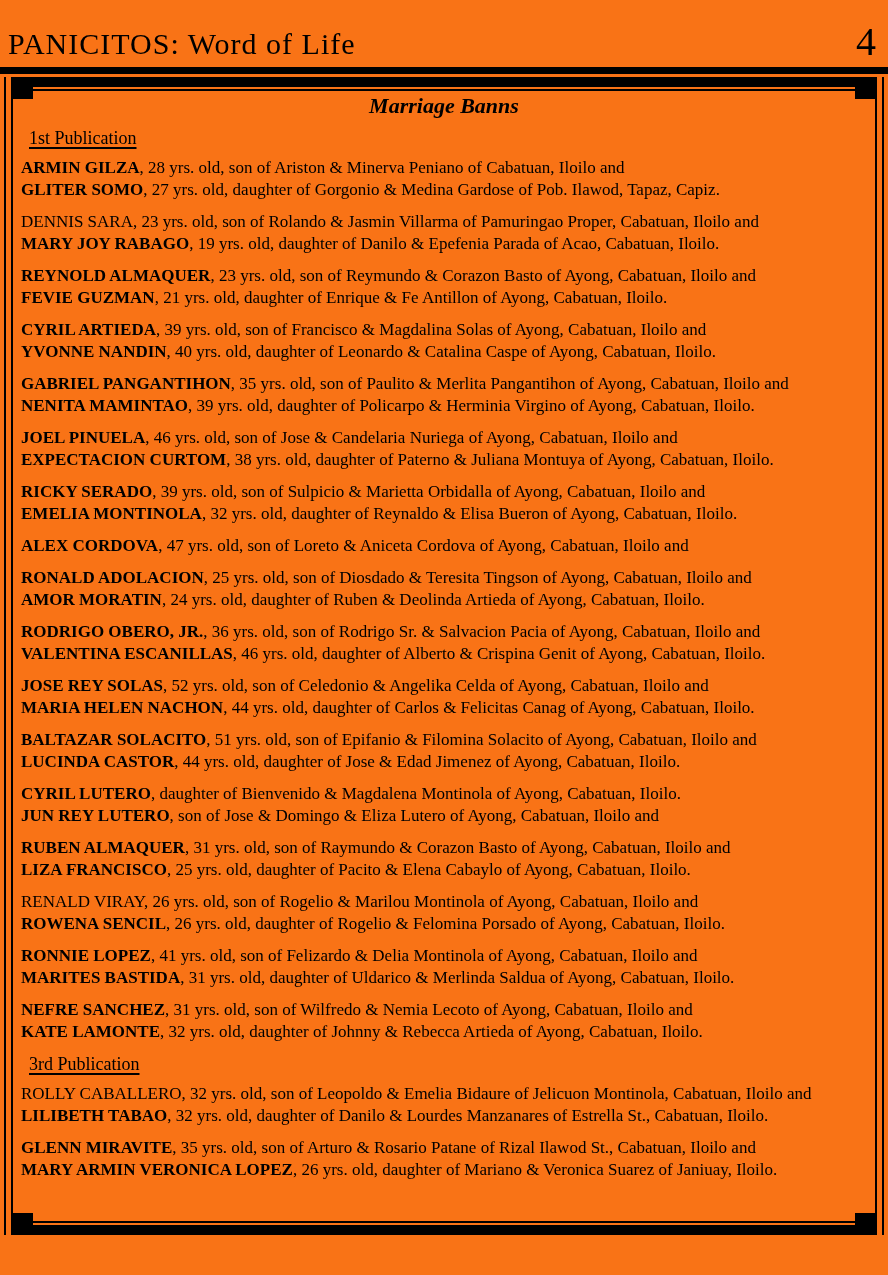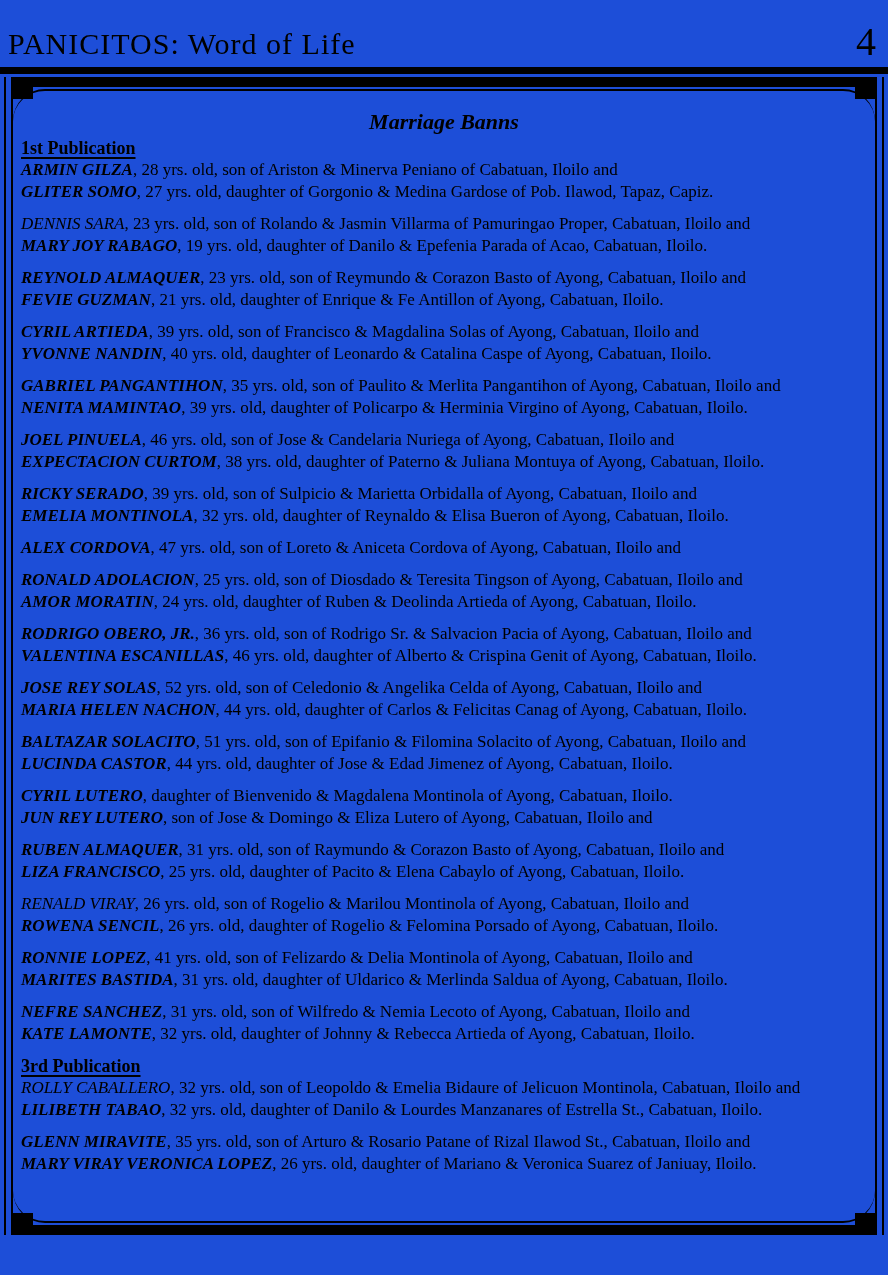--- a/index.html
+++ b/index.html
@@ -1,20 +1,20 @@
 <!DOCTYPE html>
 <html><head>
 <meta charset="utf-8">
 <style>
   html,body { margin:0; padding:0; background:#ffffff; }
   .page {
     position: relative;
     width: 888px;
     height: 1275px;
-    background: #1d4ed8;
+    background: #f97316;
     color: #000000;
     font-family: "Liberation Serif", serif;
     overflow: hidden;
   }
 
   
   .masthead {
     position: absolute;
     top: 26px; left: 8px; right: 6px;
     height: 42px;
@@ -51,23 +51,22 @@
     top: 0; bottom: 0; left: 5px; right: 5px;
     border: 2px solid #000;
     border-top-width: 10px;
     border-bottom-width: 10px;
   }
   .frame-content {
     position: absolute;
     top: 2px; bottom: 2px; left: 0; right: 0;
     border-top: 2px solid #000;
     border-bottom: 2px solid #000;
-    padding: 16px 8px 0 8px;
+    padding: 0 8px 0 8px;
     overflow: hidden;
-    border-radius: 32px;
   }
   .corner {
     position: absolute;
     width: 20px; height: 12px;
     background: #000;
     z-index: 2;
   }
   .corner.tl { top: 0; left: 0; }
   .corner.tr { top: 0; right: 0; }
   .corner.bl { bottom: 0; left: 0; }
@@ -77,40 +76,40 @@
   .doc-title {
     margin: 2px 0 2px;
     text-align: center;
     font-size: 22px;
     line-height: 26px;
     font-weight: bold;
     font-style: italic;
   }
   .pub-section { margin: 0; }
   .pub-heading {
-    margin: 0;
+    margin: 8px;
     font-size: 18px;
     line-height: 22px;
-    font-weight: bold;
+    font-weight: normal;
   }
   .pub-heading .heading-text {
     text-decoration: underline;
     text-decoration-thickness: 2px;
     text-underline-offset: 3px;
   }
   .entry {
     margin: 0 0 10px 0;
   }
   .line {
     display: block;
     font-size: 17px;
     line-height: 22px;
     white-space: nowrap;
   }
-  .name { font-weight: bold; font-style: italic; }
+  .name { font-weight: bold; }
   .name.regular { font-weight: normal; }
 </style>
 </head>
 <body>
 
 <div class="page">
 
   <div class="masthead">
     <span class="masthead-title">PANICITOS: Word of Life</span>
     <span class="page-number">4</span>
@@ -221,21 +220,21 @@
   <section class="pub-section">
     <h2 class="pub-heading"><span class="heading-text">3rd Publication</span></h2>
 
   <p class="entry">
     <span class="line"><span class="name regular">ROLLY CABALLERO</span><span class="rest">, 32 yrs. old, son of Leopoldo &amp; Emelia Bidaure of Jelicuon Montinola, Cabatuan, Iloilo and</span></span>
     <span class="line"><span class="name">LILIBETH TABAO</span><span class="rest">, 32 yrs. old, daughter of Danilo &amp; Lourdes Manzanares of Estrella St., Cabatuan, Iloilo.</span></span>
   </p>
 
   <p class="entry">
     <span class="line"><span class="name">GLENN MIRAVITE</span><span class="rest">, 35 yrs. old, son of Arturo &amp; Rosario Patane of Rizal Ilawod St., Cabatuan, Iloilo and</span></span>
-    <span class="line"><span class="name">MARY VIRAY VERONICA LOPEZ</span><span class="rest">, 26 yrs. old, daughter of Mariano &amp; Veronica Suarez of Janiuay, Iloilo.</span></span>
+    <span class="line"><span class="name">MARY ARMIN VERONICA LOPEZ</span><span class="rest">, 26 yrs. old, daughter of Mariano &amp; Veronica Suarez of Janiuay, Iloilo.</span></span>
   </p>
 </section>
 </div>
       </div>
     </div>
   </div>
 
 </div>
 
 </body></html>

